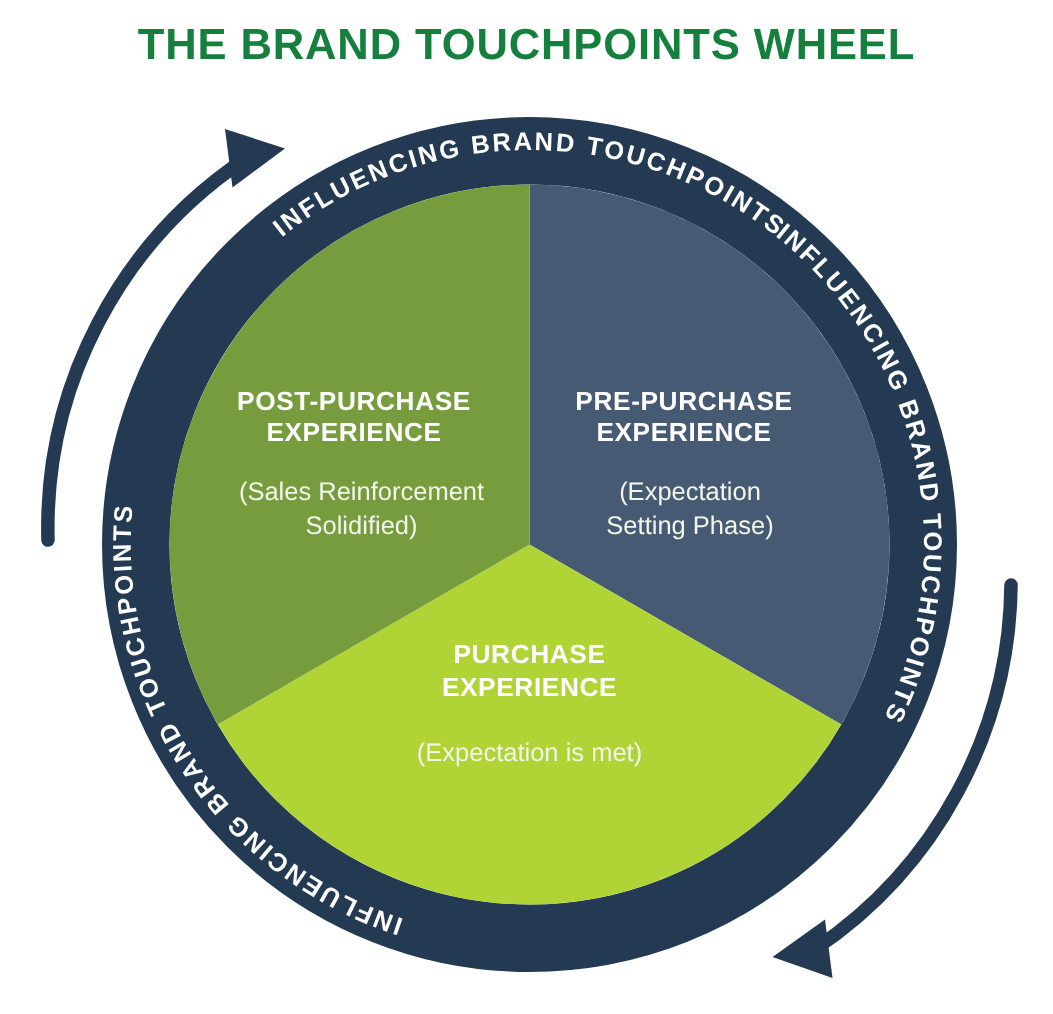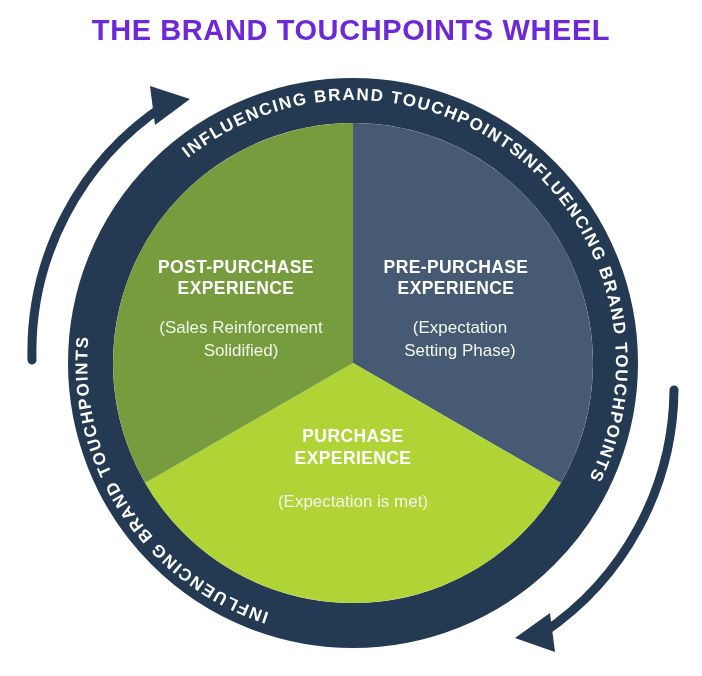--- a/index.html
+++ b/index.html
@@ -17,21 +17,21 @@
   }
   #page-title {
     position: absolute;
     top: 14px;
     left: 0;
     width: 702px;
     text-align: center;
     font-size: 29px;
     font-weight: bold;
     letter-spacing: 0.6px;
-    color: #6d28d9;
+    color: #15803d;
     font-family: "Liberation Sans", sans-serif;
   }
   #wheel {
     position: absolute;
     left: 0;
     top: 60px;
     width: 702px;
     height: 616px;
   }
   .seg-title {

